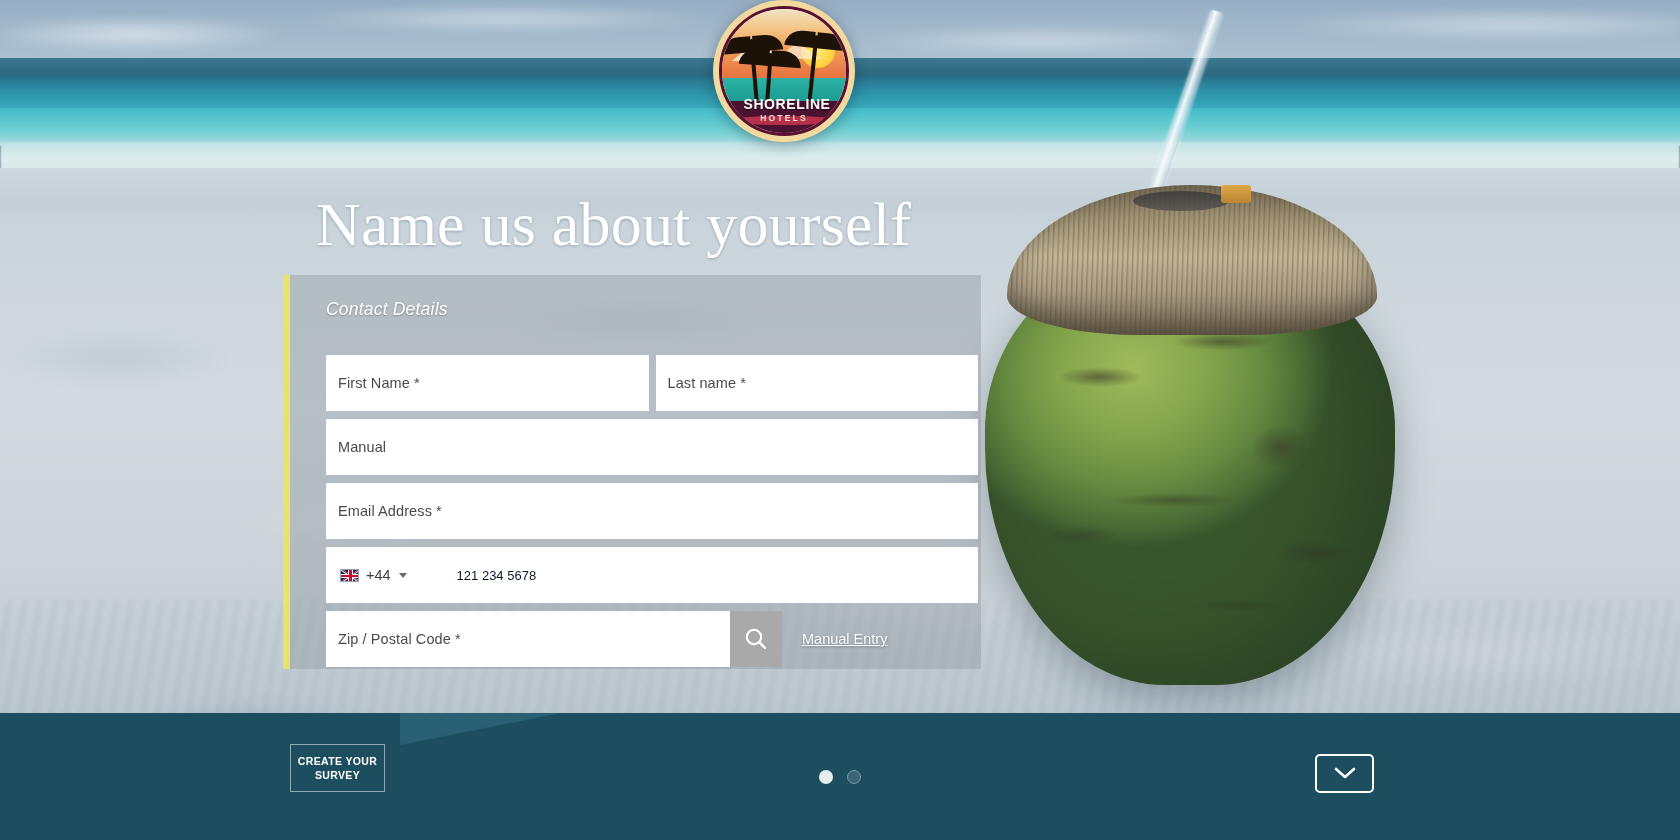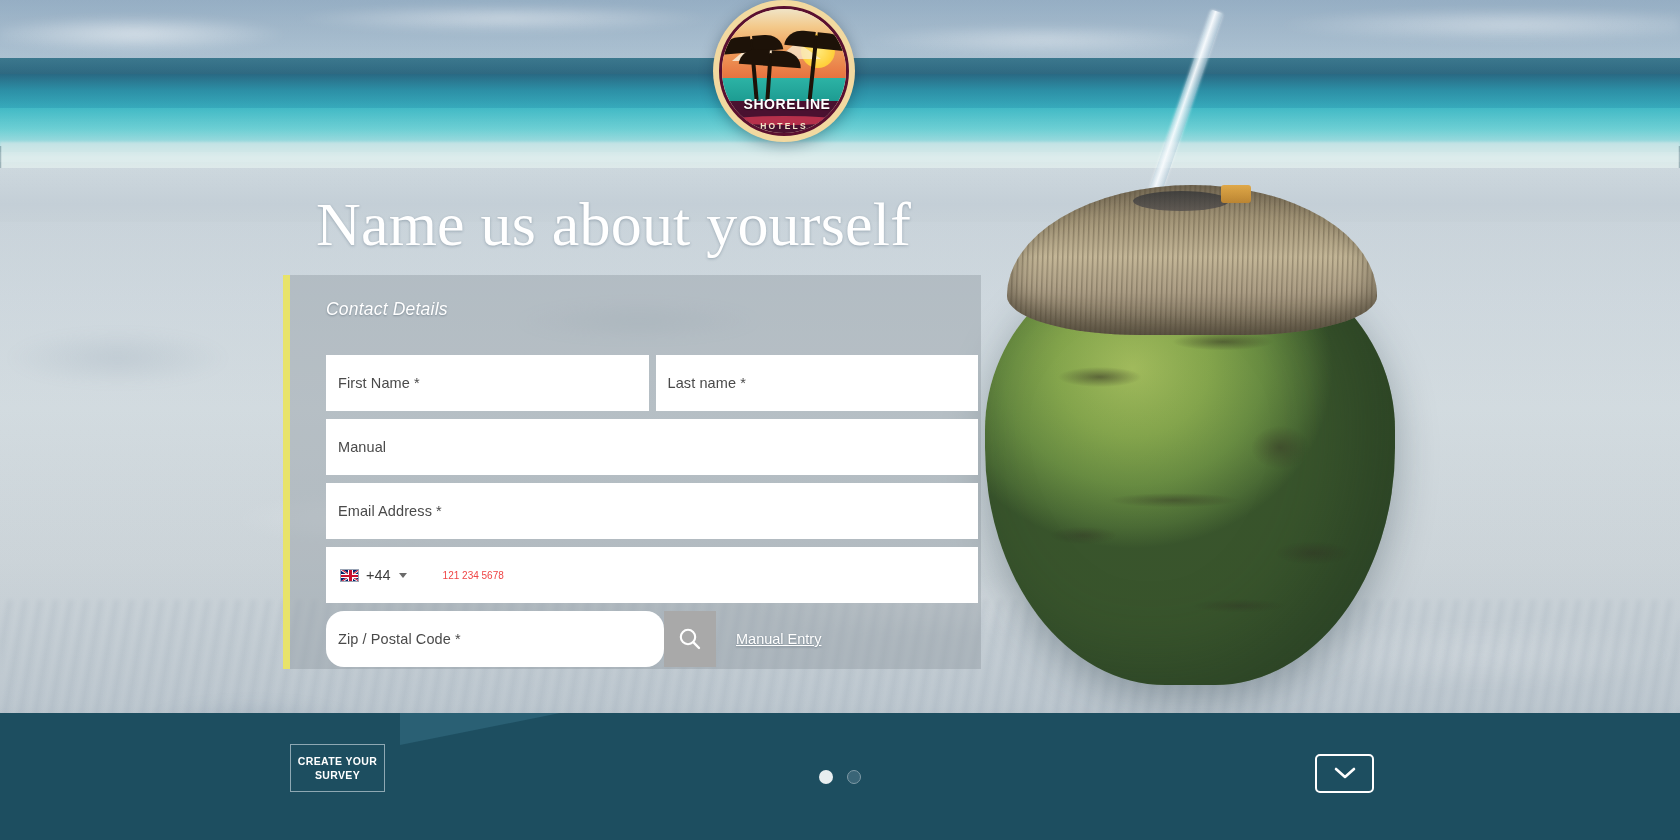--- a/index.html
+++ b/index.html
@@ -232,21 +232,21 @@
     position: absolute; left: 6px; right: 0; top: 70%;
     text-align: center;
     color: #ffffff;
     font-size: 14px; font-weight: 700; letter-spacing: .6px;
     text-shadow: 0 1px 1px rgba(0,0,0,.55);
   }
   .logo-sub {
     position: absolute; left: 0; right: 0; top: 84%;
     text-align: center;
     color: #f2e6c8;
-    font-size: 8.5px; font-weight: 600; letter-spacing: 2.2px; margin-top: 8px;
+    font-size: 8.5px; font-weight: 600; letter-spacing: 2.2px;
   }
 
   
   .page-title {
     position: absolute; left: 316px; top: 192px;
     color: #ffffff;
     font-family: "Liberation Serif", serif;
     font-size: 62px;
     font-weight: 400;
     line-height: 1.05;
@@ -323,28 +323,28 @@
 
   .dial-code { color: #3d3d3d; font-size: 14.5px; }
   .caret-dn {
     width: 0; height: 0;
     border-left: 4px solid transparent;
     border-right: 4px solid transparent;
     border-top: 5px solid #6a6a6a;
     margin-left: 1px;
   }
   .phone-placeholder {
-    color: #ef4444;
-    font-size: 10px;
-    margin-left: 26px;
+    color: #0f172a;
+    font-size: 13px;
+    margin-left: 40px;
   }
 
   
   .zip-row { display: flex; align-items: center; gap: 0; }
-  .zip-field { flex: none; width: 338px; border-radius: 18px; }
+  .zip-field { flex: none; width: 404px; }
   .zip-search-btn {
     width: 52px; height: 56px;
     background: #a9a9a9;
     border: none;
     display: flex; align-items: center; justify-content: center;
     cursor: pointer;
     flex: none;
   }
   .manual-entry {
     margin-left: 20px;

